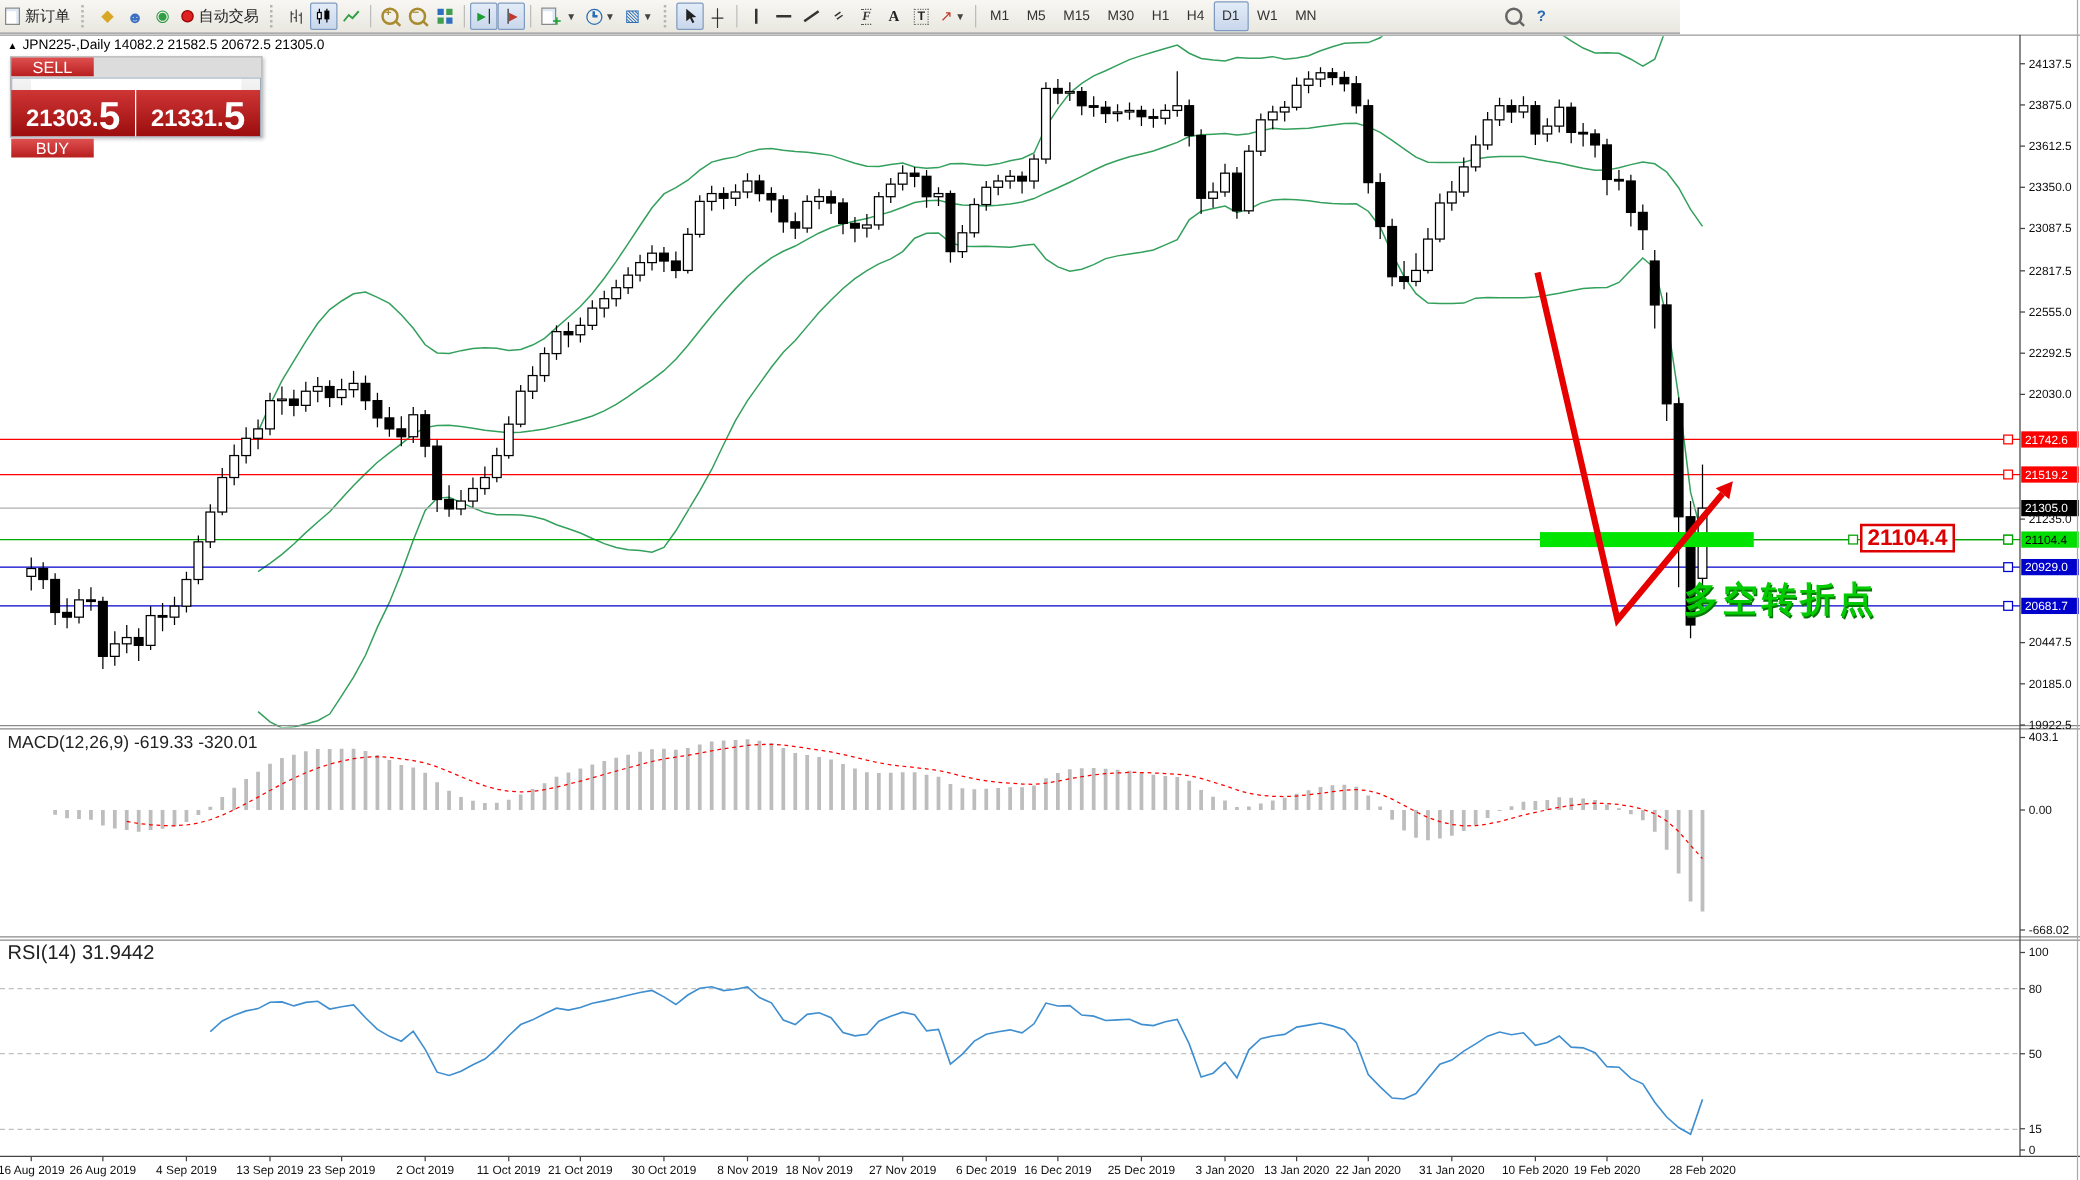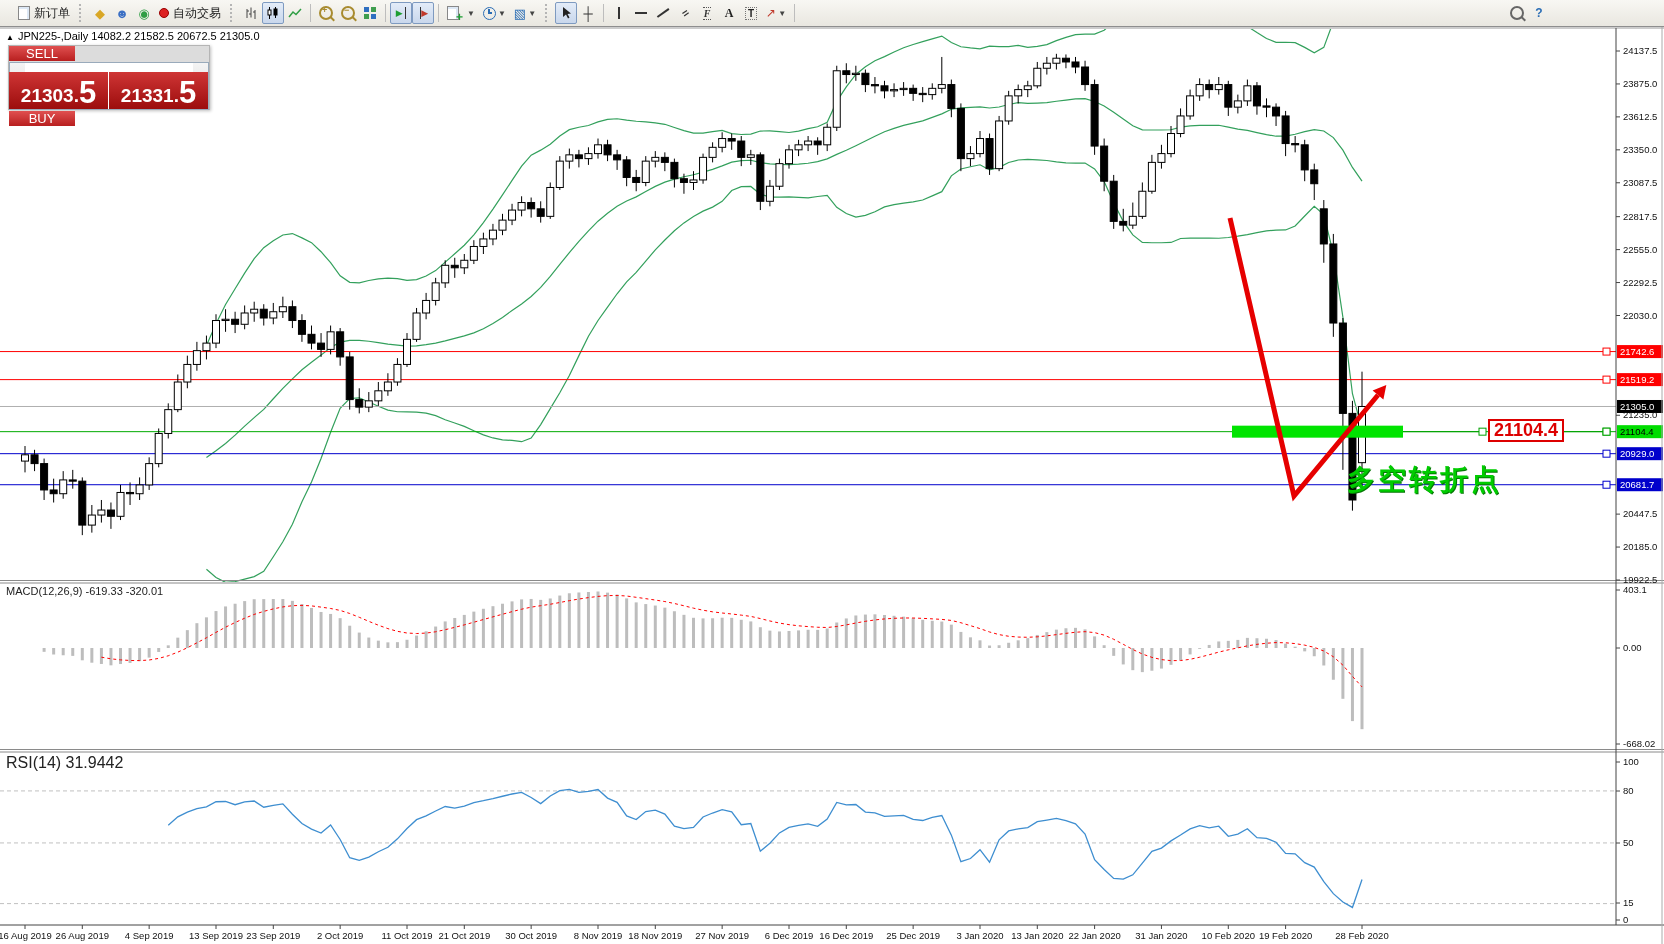--- a/index.html
+++ b/index.html
@@ -1,21 +1,21 @@
 <!DOCTYPE html>
 <html><head>
 <meta charset="utf-8">
 <style>
   html,body{margin:0;padding:0;background:#fff;}
   #screen{position:relative;width:1664px;height:944px;overflow:hidden;background:#fff;
           font-family:"Liberation Sans","DejaVu Sans",sans-serif;}
   
-  .toolbar{position:absolute;left:0;top:0;width:1664px;height:27px;box-sizing:border-box;
+  .toolbar{position:absolute;left:0;top:0;width:1344px;height:27px;box-sizing:border-box;
            background:linear-gradient(#f8f7f3,#e9e7e0);border-bottom:1px solid #8e8e8e;
-           display:flex;align-items:center;padding:0 14px;z-index:20;}
+           display:flex;align-items:center;padding:0 0;z-index:20;}
   .tb{height:22px;min-width:22px;display:flex;align-items:center;justify-content:center;
       border:1px solid transparent;border-radius:2px;font-size:12px;color:#333;padding:0 3px;
       box-sizing:border-box;cursor:default;}
   .tb.active{background:linear-gradient(#e3ecf8,#c9d7ec);border:1px solid #7e9ac0;}
   .tb .lbl{margin-left:4px;font-size:12px;color:#222;}
   .sep{width:1px;height:18px;background:#bdbdbd;margin:0 4px;}
   .grip{width:3px;height:18px;border-left:2px dotted #b5b5b5;margin:0 5px;}
   .caret{font-size:8px;color:#444;margin-left:2px;}
   .i-doc{width:10px;height:12px;background:#fff;border:1px solid #888;box-shadow:inset -2px 2px 0 #dde8f5;}
   .i-dot{width:8px;height:8px;border-radius:50%;background:#d22;border:1px solid #900;}
@@ -63,21 +63,21 @@
   .tp-vol{flex:1;display:flex;background:#fff;border:1px solid #9ab;box-sizing:border-box;}
   .tp-dn,.tp-up{width:15px;display:flex;align-items:center;justify-content:center;
       background:linear-gradient(#f4f4f4,#d8d8d8);color:#2a5db0;font-size:7px;cursor:pointer;}
   .tp-input{flex:1;border:0;width:30px;text-align:right;font-size:12px;padding:16px 3px;outline:none;
             font-family:"Liberation Sans",sans-serif;}
   .tp-row2{display:flex;height:37px;gap:1px;}
   .tp-price{width:99px;display:flex;align-items:flex-end;justify-content:center;color:#fff;
       background:linear-gradient(#cf3535,#9c0d0d);padding-bottom:2px;}
   .tp-price .main{font-size:19px;font-weight:bold;line-height:22px;}
   .tp-price .big{font-size:31px;font-weight:bold;line-height:28px;}
-  #macd-label{position:absolute;left:6px;top:585px;font-size:11px;color:#222;z-index:5;}
+  #macd-label{position:absolute;left:6px;top:585px;font-size:14px;color:#222;z-index:5;}
   #rsi-label{position:absolute;left:6px;top:754px;font-size:16px;color:#222;z-index:5;text-align:center;}
   #level-box{position:absolute;left:1488px;top:419px;width:72px;height:19px;z-index:7;
       border:2px solid #dd0000;background:#fff;color:#dd0000;font-size:18px;font-weight:bold;
       text-align:center;line-height:19px;}
   #cn-text{position:absolute;left:1347px;top:461px;z-index:7;font-size:28px;font-weight:bold;
       color:#00cc00;letter-spacing:3px;text-shadow:1px 1px 0 #067806;}
 </style>
 </head>
 <body>
 
@@ -191,20 +191,31 @@
         <span class="i-text">A</span>
       </div>
     <div class="tb">
         <span class="i-labelT">T</span>
       </div>
     <div class="tb">
         <span class="i-arrows">↗</span>
         <span class="caret">▼</span>
       </div>
     <div class="sep"></div>
+    <div style="display:flex">
+        <div class="tf">M1</div>
+        <div class="tf">M5</div>
+        <div class="tf">M15</div>
+        <div class="tf">M30</div>
+        <div class="tf">H1</div>
+        <div class="tf">H4</div>
+        <div class="tf active">D1</div>
+        <div class="tf">W1</div>
+        <div class="tf">MN</div>
+      </div>
     <div class="tb-right">
       <div class="tb">
           <span class="i-mag gray"></span>
         </div>
       <div class="tb">
           <span class="i-q">?</span>
         </div>
     </div>
   </div>
 

